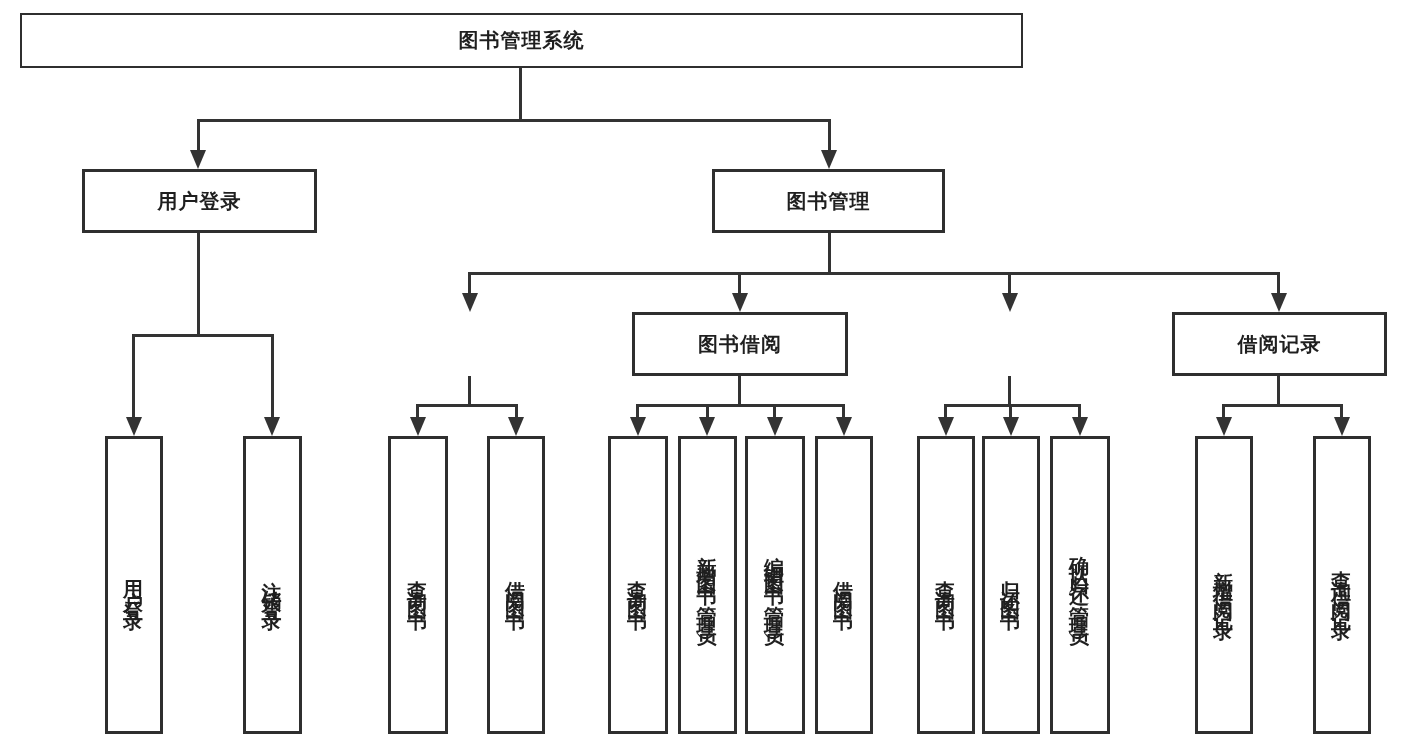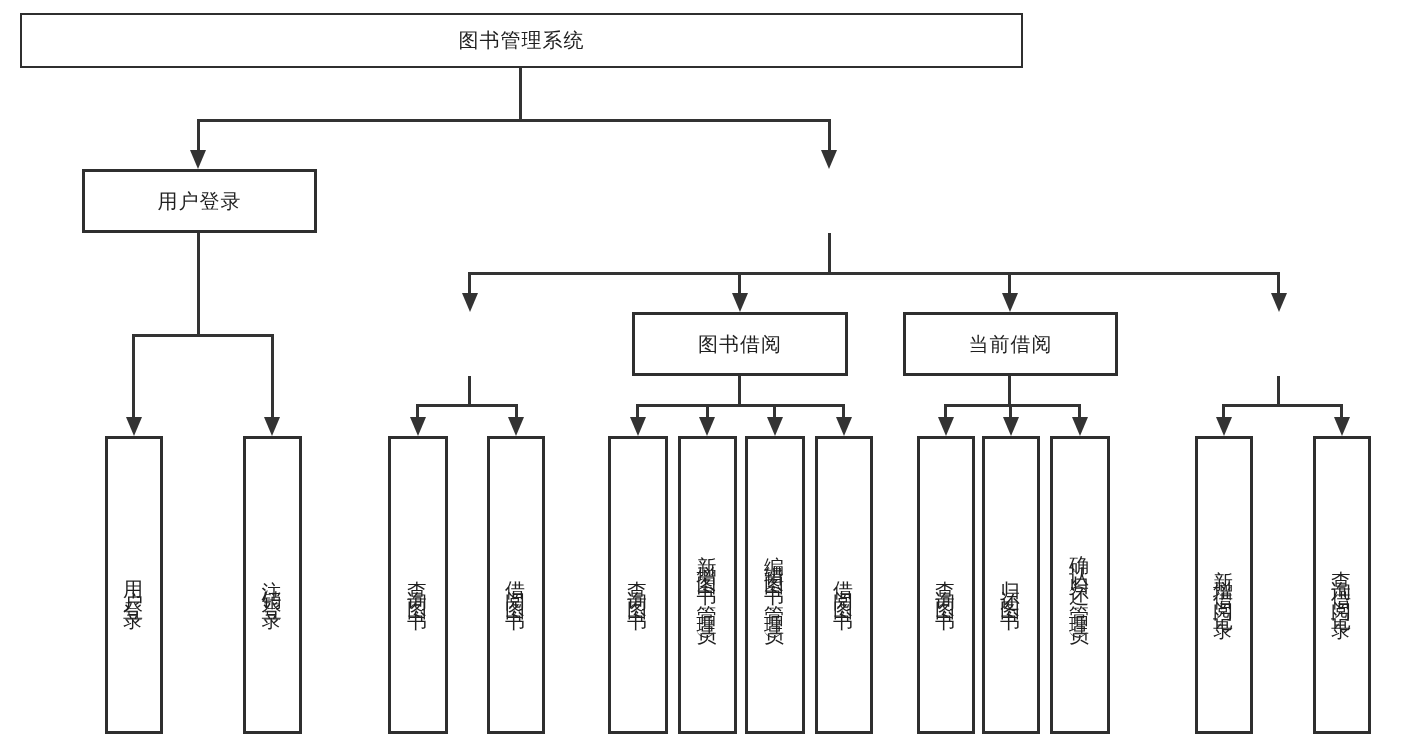--- a/index.html
+++ b/index.html
@@ -3,20 +3,21 @@
 <meta charset="utf-8">
 <style>
   html,body{margin:0;padding:0;background:#ffffff;}
   #canvas{
     position:relative;
     width:1405px;height:738px;
     background:#ffffff;
     overflow:hidden;
     font-family:"Liberation Sans","DejaVu Sans",sans-serif;
     color:#1f1f1f;
+    font-weight:bold;
   }
   
   .node{
     position:absolute;
     box-sizing:border-box;
     background:#ffffff;
     border:3px solid #2f2f2f;
     display:flex;
     align-items:center;
     justify-content:center;
@@ -131,26 +132,29 @@
   <div class="arrow" style="left:1216px;top:417px;"></div>
   <div class="arrow" style="left:1334px;top:417px;"></div>
 
   <div class="node root" style="left:20px;top:13px;width:1003px;height:55px;">
     <span>图书管理系统</span>
   </div>
 
   <div class="node" style="left:82px;top:169px;width:235px;height:64px;">
     <span>用户登录</span>
   </div>
+  <div class="node" style="left:712px;top:169px;width:233px;height:64px;">
+    <span>图书管理</span>
+  </div>
 
   <div class="node" style="left:632px;top:312px;width:216px;height:64px;">
     <span>图书借阅</span>
   </div>
-  <div class="node" style="left:903px;top:312px;width:215px;height:64px;">
-    <span>当前借阅</span>
+  <div class="node" style="left:1172px;top:312px;width:215px;height:64px;">
+    <span>借阅记录</span>
   </div>
 
   <div class="leaf" style="left:105px;top:436px;width:58px;height:298px;">
     <span class="vtext">用户登录</span>
   </div>
   <div class="leaf" style="left:243px;top:436px;width:59px;height:298px;">
     <span class="vtext">注销登录</span>
   </div>
 
   <div class="leaf" style="left:388px;top:436px;width:60px;height:298px;">

